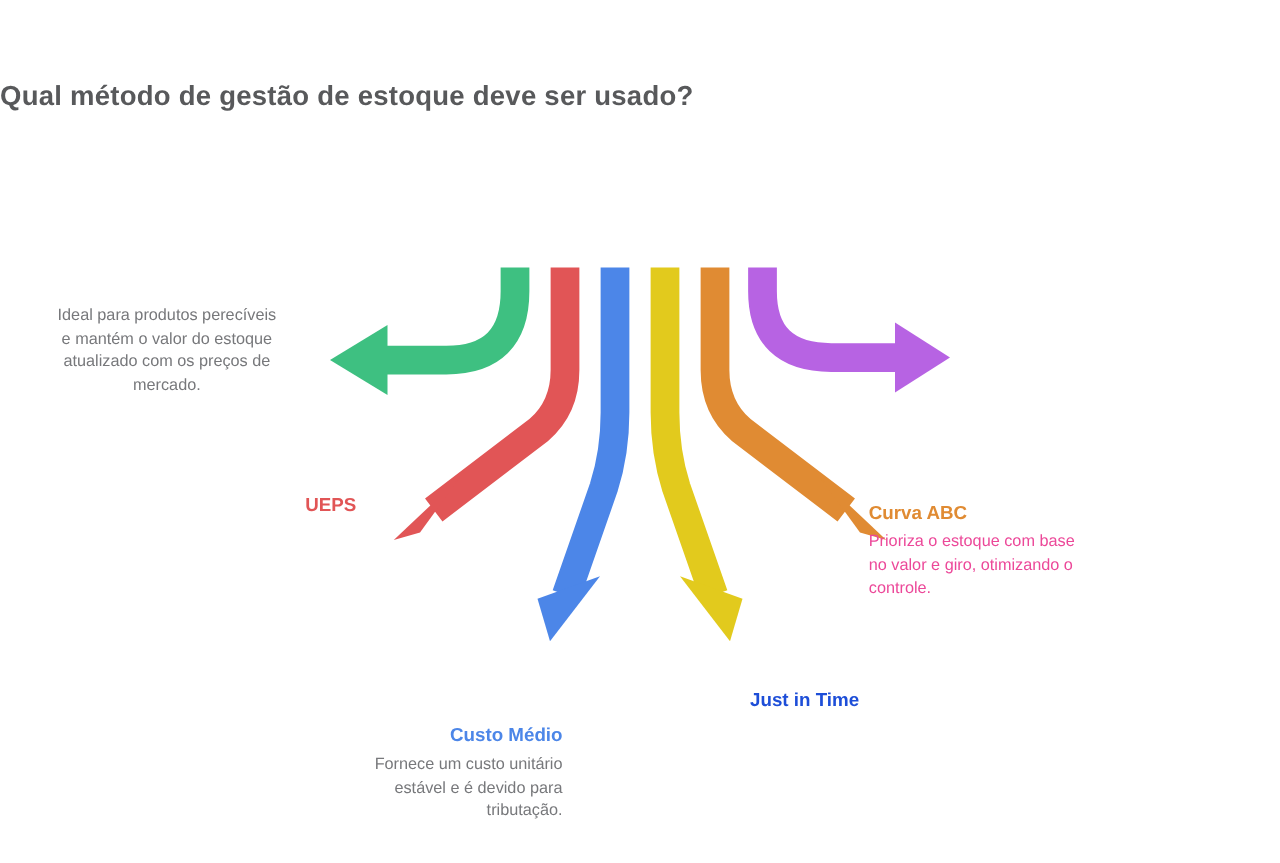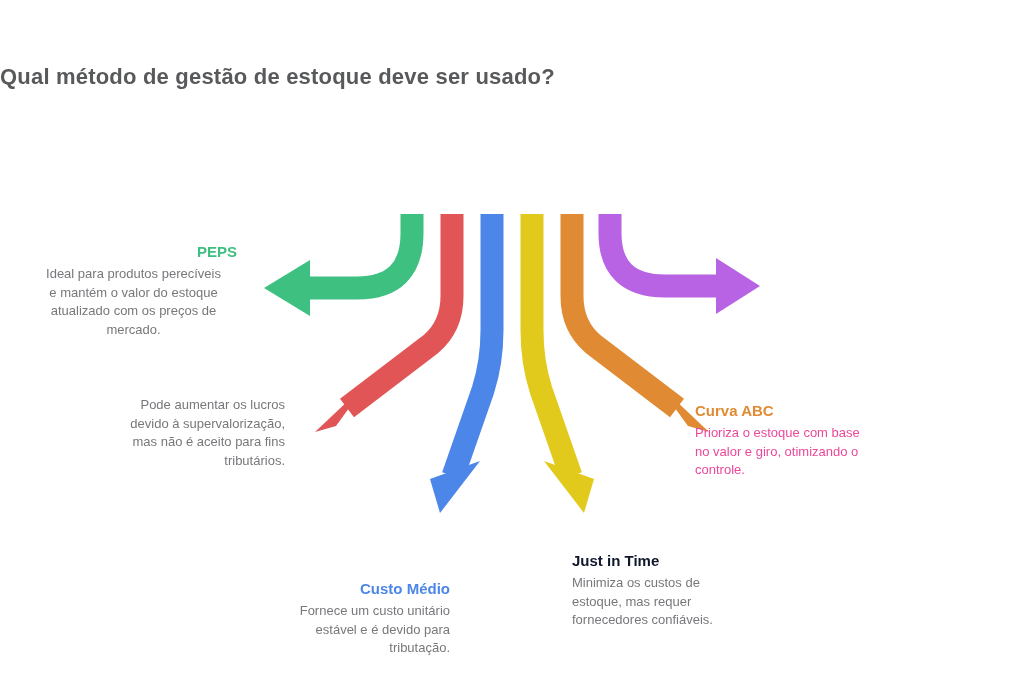--- a/index.html
+++ b/index.html
@@ -95,46 +95,39 @@
 
     <g>
       <path class="w" d="M610,210 V233 Q610,286 665,286 H716"></path>
       <polygon class="wh" points="716,258 760,286 716,314"></polygon>
       <path class="c" d="M610,214 V233 Q610,286 665,286 H722" stroke="#b763e3"></path>
       <polygon points="716,258 760,286 716,314" fill="#b763e3"></polygon>
     </g>
   </svg>
 
   <div class="method align-right pos-peps">
-    <div class="m-title" style="color: rgb(62, 192, 129);">PEPS</div>
     <div class="m-desc" style="color: rgb(119, 120, 123); text-align: center;">Ideal para produtos perecíveis
 e mantém o valor do estoque
 atualizado com os preços de
 mercado.</div>
   </div>
 
   <div class="method align-right pos-ueps">
-    <div class="m-desc" style="color: rgb(119, 120, 123);">Pode aumentar os lucros
-devido à supervalorização,
-mas não é aceito para fins
-tributários.</div>
+    <div class="m-title" style="color: rgb(225, 85, 86);">UEPS</div>
   </div>
 
   <div class="method align-right pos-custo">
     <div class="m-title" style="color: rgb(76, 134, 232);">Custo Médio</div>
     <div class="m-desc" style="color: rgb(119, 120, 123);">Fornece um custo unitário
 estável e é devido para
 tributação.</div>
   </div>
 
   <div class="method align-left pos-jit">
-    <div class="m-title" style="color: #0f172a;">Just in Time</div>
-    <div class="m-desc" style="color: rgb(119, 120, 123);">Minimiza os custos de
-estoque, mas requer
-fornecedores confiáveis.</div>
+    <div class="m-title" style="color: #1d4ed8; margin-left: 28px;">Just in Time</div>
   </div>
 
   <div class="method align-left pos-abc">
     <div class="m-title" style="color: rgb(224, 139, 51);">Curva ABC</div>
     <div class="m-desc" style="color: #ec4899;">Prioriza o estoque com base
 no valor e giro, otimizando o
 controle.</div>
   </div>
 
 

